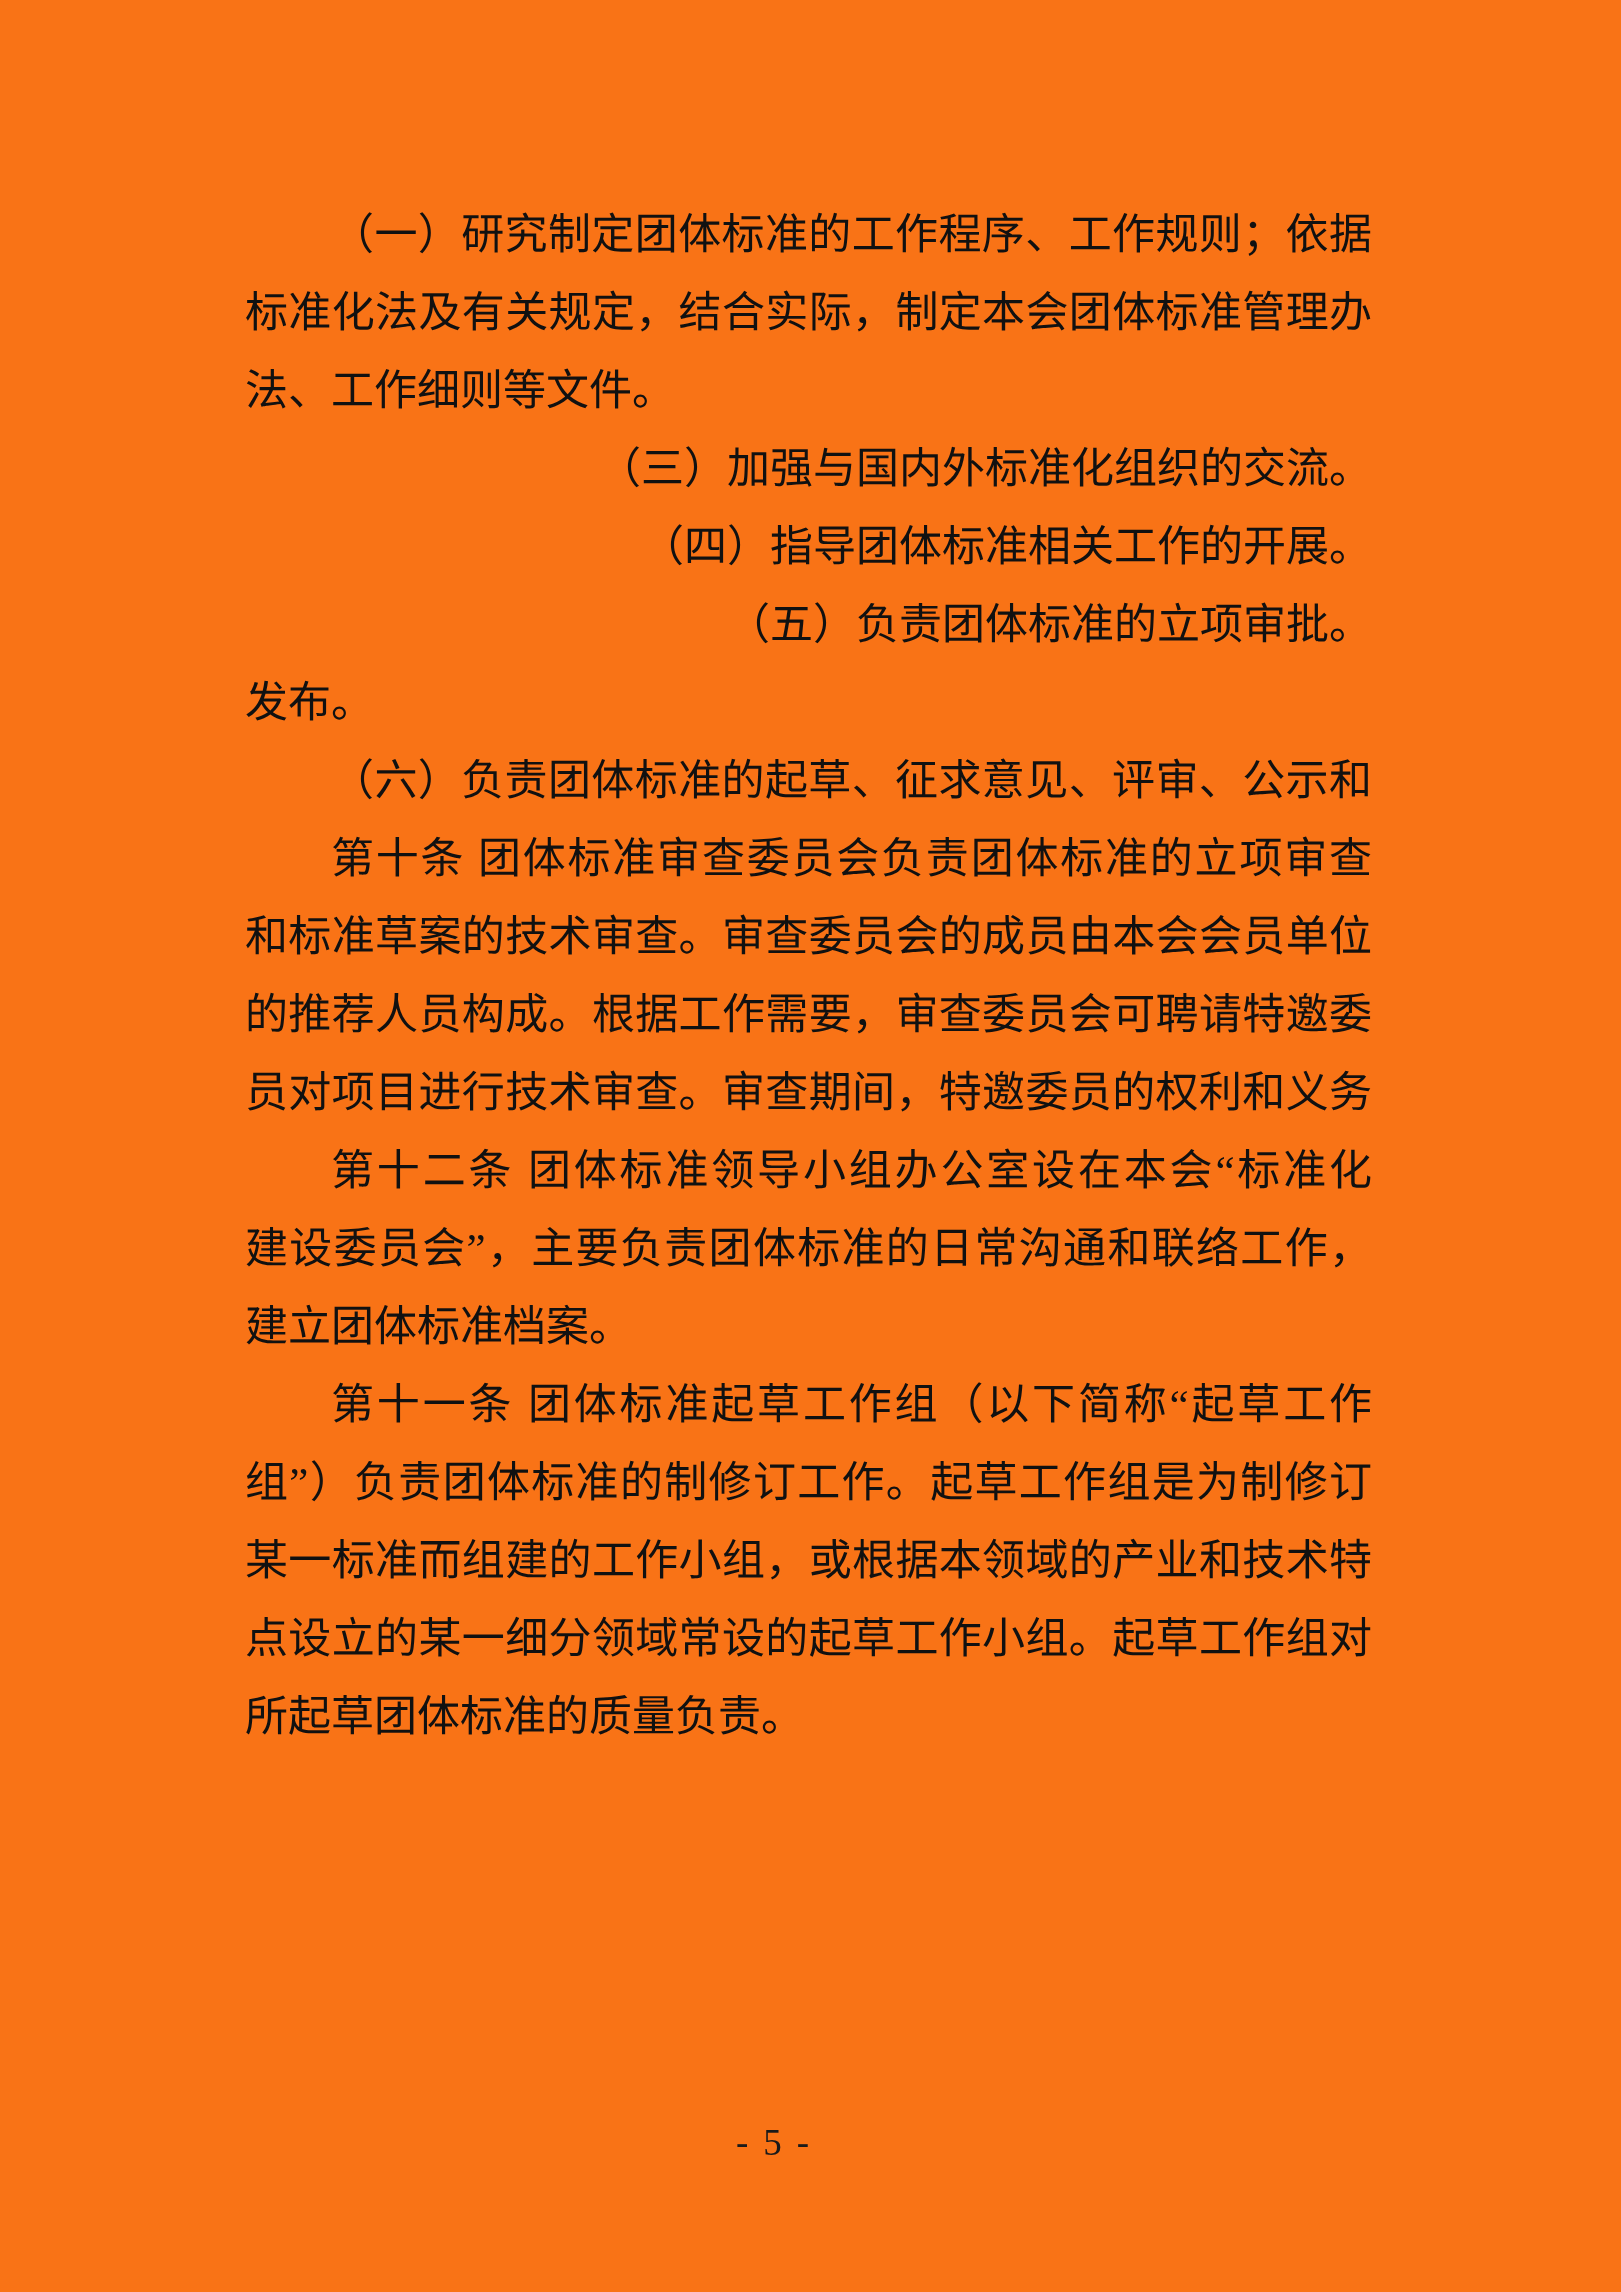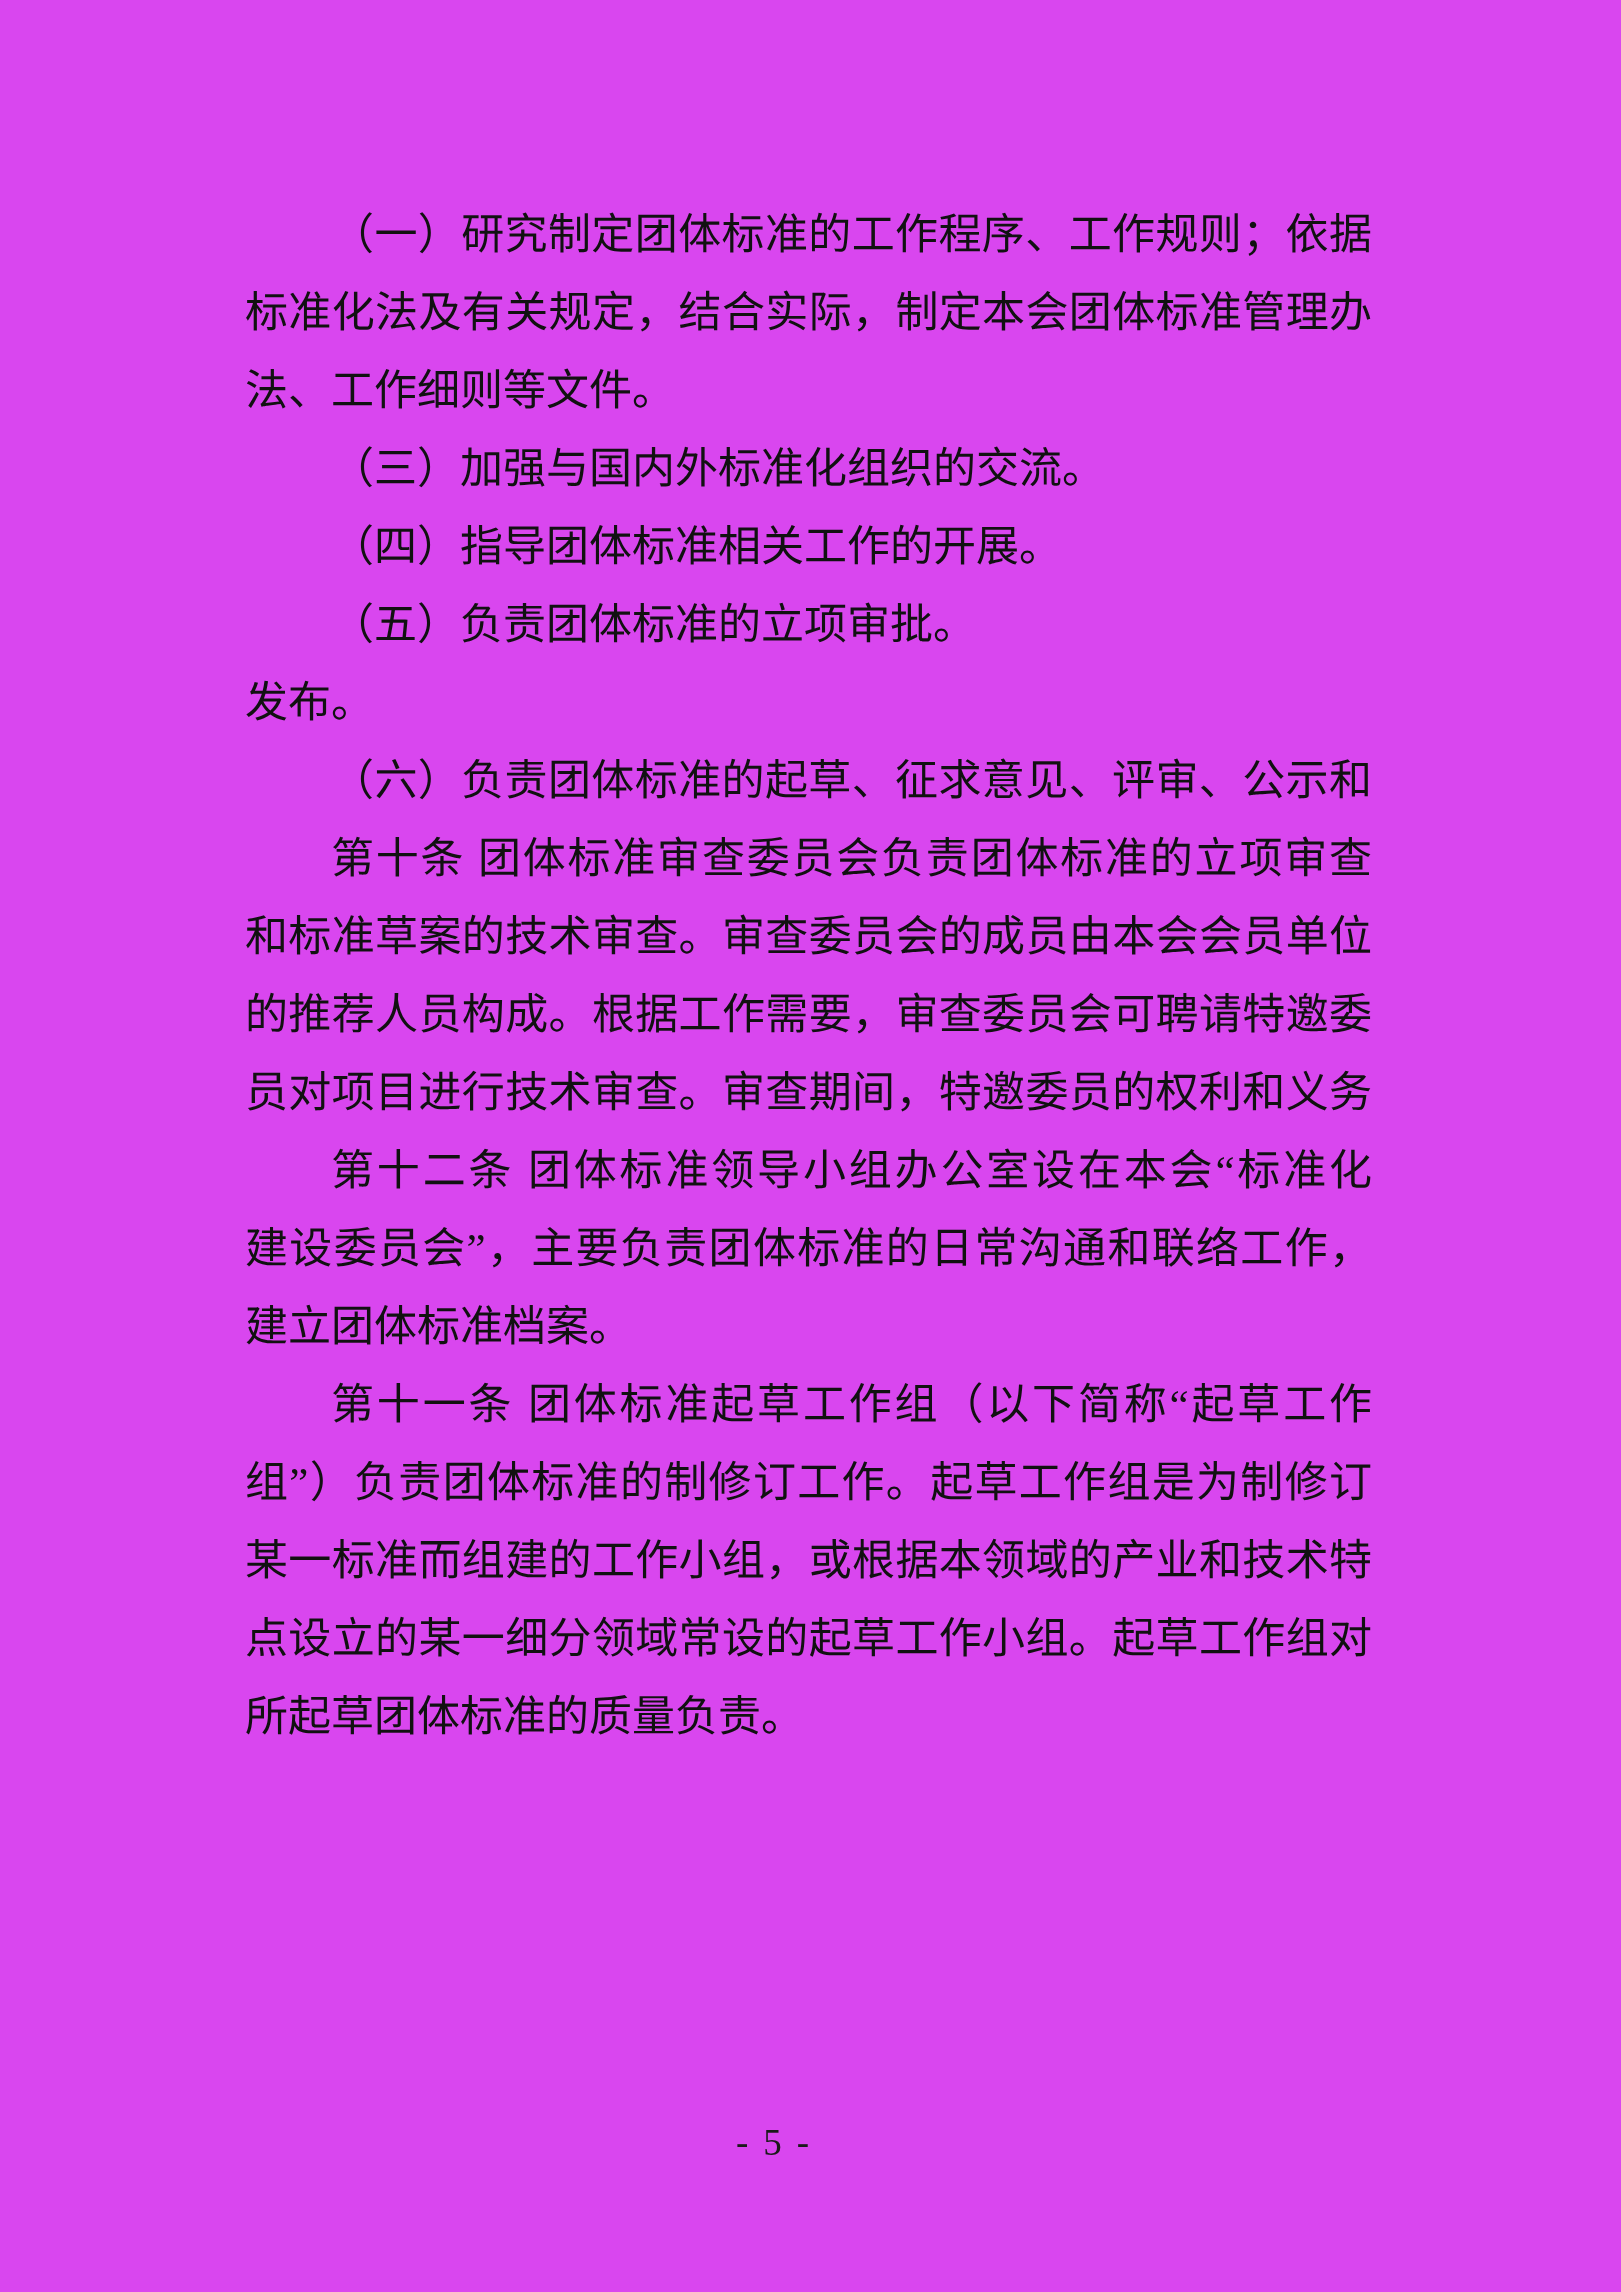--- a/index.html
+++ b/index.html
@@ -4,21 +4,21 @@
 <style>
   html, body {
     margin: 0;
     padding: 0;
     background: #ffffff;
   }
   .page {
     position: relative;
     width: 1621px;
     height: 2293px;
-    background: #d946ef;
+    background: #f97316;
     overflow: hidden;
     font-family: "Liberation Serif", "DejaVu Serif", serif;
     color: #111111;
   }
   .body-text {
     position: absolute;
     left: 245px;
     top: 196px;
     width: 1127px;
     font-size: 43px;
@@ -37,20 +37,21 @@
     text-align: left;
   }
   
   .line.fill {
     text-align: justify;
     text-align-last: justify;
   }
   
   .line.first {
     text-indent: 86px;
+    text-align: right;
   }
   .footer {
     position: absolute;
     top: 2115px;
     left: 774px;
     transform: translateX(-50%);
     font-size: 37px;
     line-height: 55px;
     letter-spacing: 2.9px;
     color: #1a1a1a;

